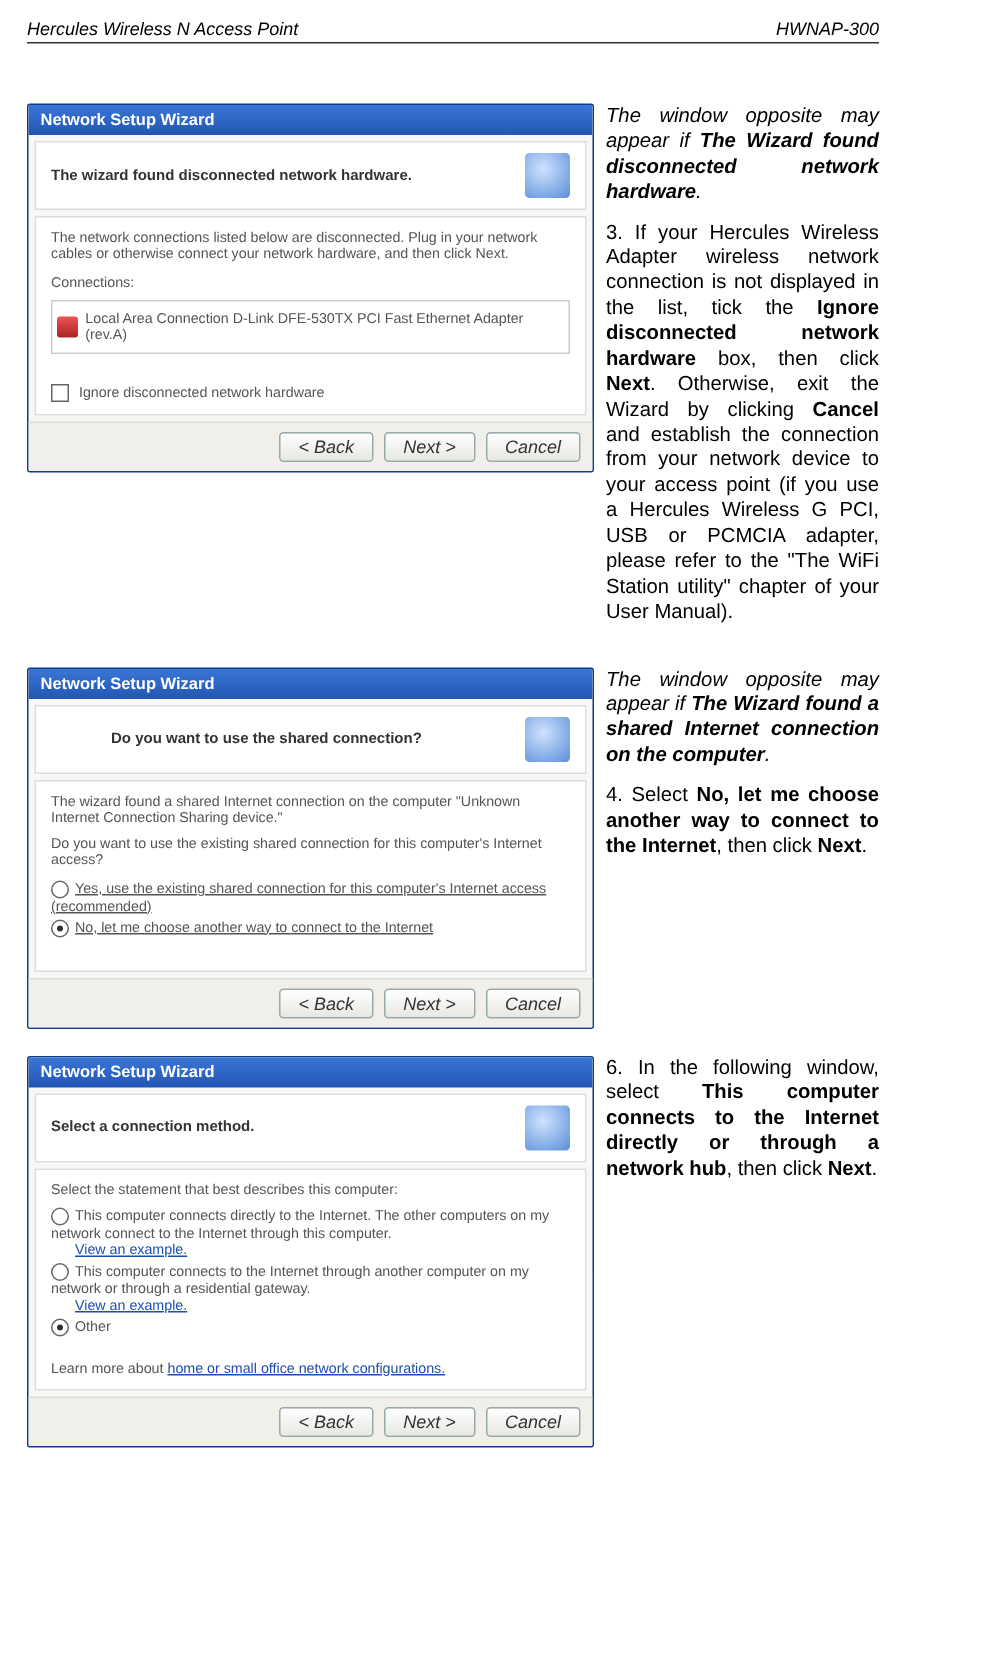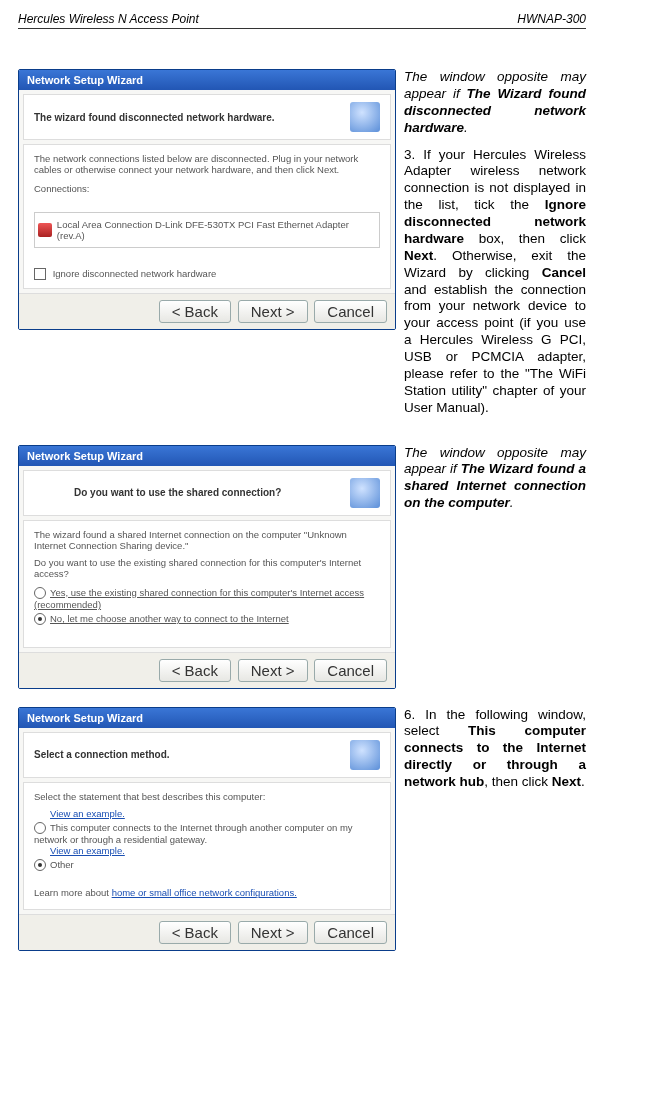--- a/index.html
+++ b/index.html
@@ -93,24 +93,25 @@
     background:#f0efe9;
     padding:6px 8px;
     text-align:right;
     border-top:1px solid #ddd;
   }
   .btn {
     display:inline-block;
     border:1px solid #9aa;
     border-radius:3px;
     background:linear-gradient(#fff,#e7e7e3);
-    font-size:15px;
+    font-size:12px;
     padding:2px 12px;
     margin-left:4px;
     color:#333;
+    font-style:italic;
   }
   .txt {
     flex: 1 1 auto;
     font-size: 13.5px;
     line-height: 1.25;
     text-align: justify;
   }
   .txt p {margin:0 0 10px 0;}
   .b {font-weight:bold;}
   .i {font-style:italic;}
@@ -134,21 +135,21 @@
       <div class="shot">
         <div class="win">
           <div class="titlebar">Network Setup Wizard</div>
           <div class="topic">
             <div class="b" style="font-size:10px;">The wizard found disconnected network hardware.</div>
             <div class="topic-icon"></div>
           </div>
           <div class="bodybox">
             <div>The network connections listed below are disconnected. Plug in your network cables or otherwise connect your network hardware, and then click Next.</div>
             <div style="margin-top:8px;">Connections:</div>
-            <div style="border:1px solid #ccc;padding:3px;margin-top:18px;">
+            <div style="border:1px solid #ccc;padding:3px;margin-top:6px;">
               <div class="connrow">
                 <span class="connicon"></span>
                 <span>Local Area Connection   D-Link DFE-530TX PCI Fast Ethernet Adapter (rev.A)</span>
               </div>
             </div>
             <div style="margin-top:20px;">
               <span class="check sel"></span>
               <span>Ignore disconnected network hardware</span>
             </div>
           </div>
@@ -189,34 +190,38 @@
             <span class="btn">&lt; Back</span>
             <span class="btn">Next &gt;</span>
             <span class="btn">Cancel</span>
           </div>
         </div>
       </div>
       <div class="txt">
         <p>
           <span class="i">The window opposite may appear if </span><span class="i b">The Wizard found a shared Internet connection on the computer</span><span class="i">.</span>
         </p>
+        <p>
+          <span>4. Select </span><span class="b">No, let me choose another way to connect to the Internet</span><span>, then click </span><span class="b">Next</span><span>.</span>
+        </p>
       </div>
     </div>
 
     <div class="row">
       <div class="shot">
         <div class="win">
           <div class="titlebar">Network Setup Wizard</div>
           <div class="topic">
             <div class="b" style="font-size:10px;">Select a connection method.</div>
             <div class="topic-icon"></div>
           </div>
           <div class="bodybox">
             <div>Select the statement that best describes this computer:</div>
             <div style="margin-top:6px;">
+              <div><span class="radio"></span><span>This computer connects directly to the Internet. The other computers on my network connect to the Internet through this computer.</span></div>
               <div style="margin-left:16px;" class="link">View an example.</div>
               <div style="margin-top:3px;"><span class="radio"></span><span>This computer connects to the Internet through another computer on my network or through a residential gateway.</span></div>
               <div style="margin-left:16px;" class="link">View an example.</div>
               <div style="margin-top:3px;"><span class="radio sel"></span><span>Other</span></div>
             </div>
             <div style="margin-top:16px;">
               <span>Learn more about </span><span class="link">home or small office network configurations.</span>
             </div>
           </div>
           <div class="btnbar">

